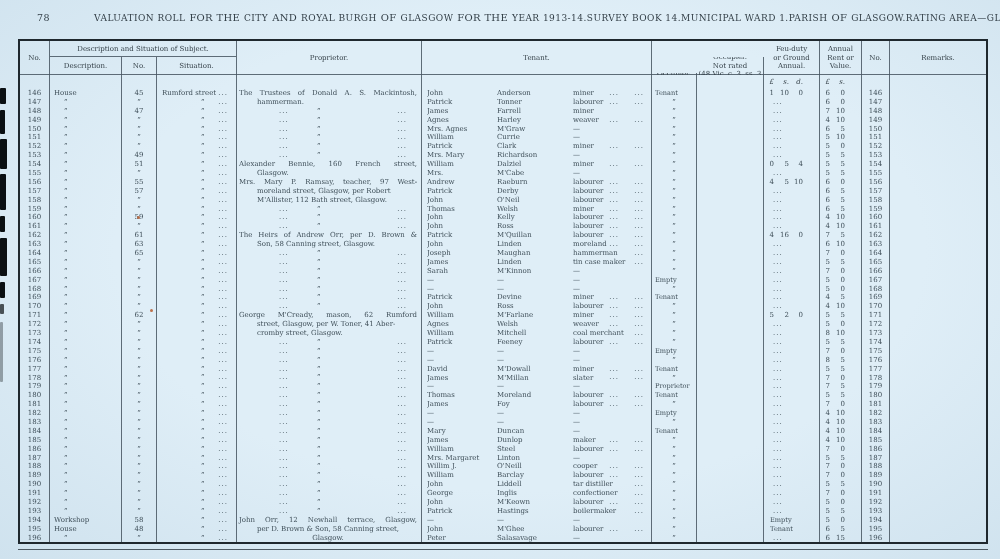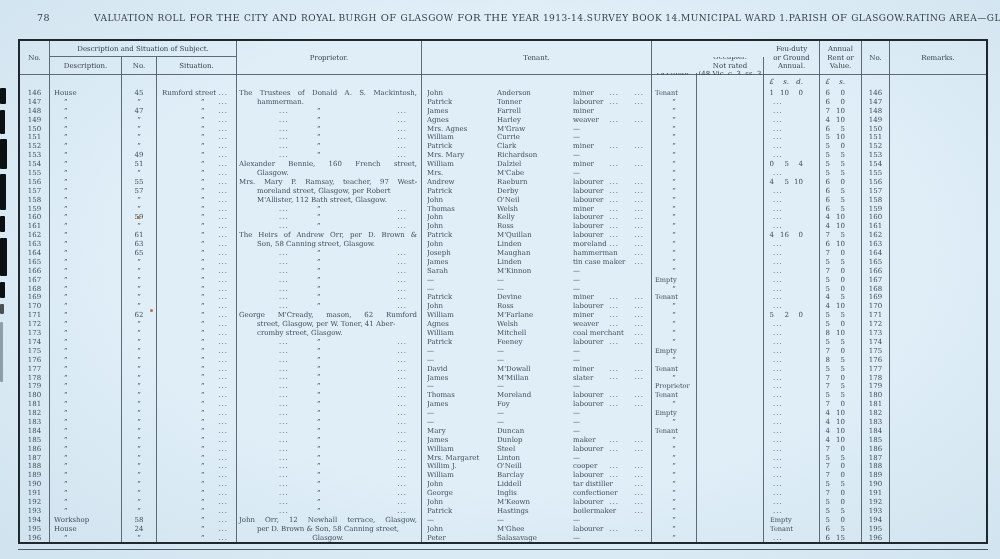--- a/index.html
+++ b/index.html
@@ -1680,21 +1680,21 @@
           <div class="c c-rent">
             <span class="r1">5</span>
             <span class="r2">0</span>
           </div>
           <div class="c c-no2">194</div>
           <div class="c c-rem"></div>
         </div>
         <div class="trow">
           <div class="c c-no">195</div>
           <div class="c c-desc">House</div>
-          <div class="c c-num">24</div>
+          <div class="c c-num">48</div>
           <div class="c c-sit">
             <span class="sv dit">”</span>
             <span class="sdots">...</span>
           </div>
           <div class="c c-prop">
             <span class="pt b">per D. Brown &amp; Son, 58 Canning street,</span>
           </div>
           <div class="c c-ten">
             <span class="tf">John</span>
             <span class="tl">M'Ghee</span>

